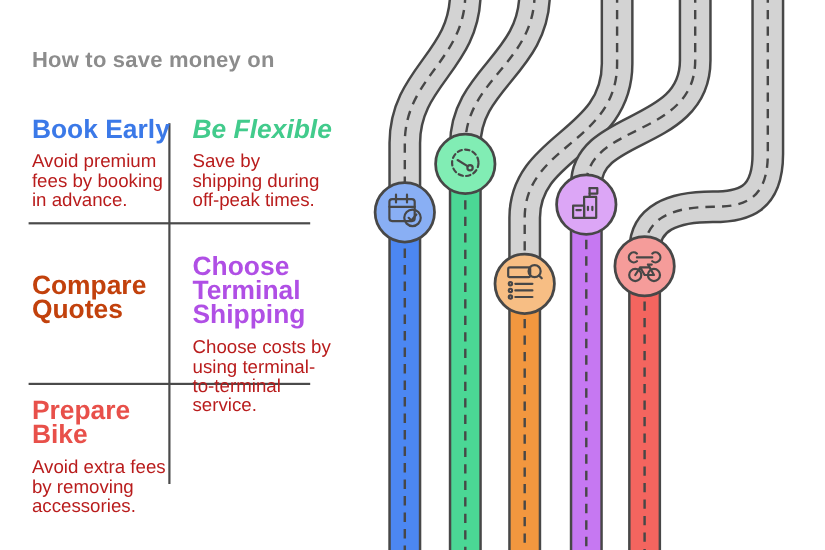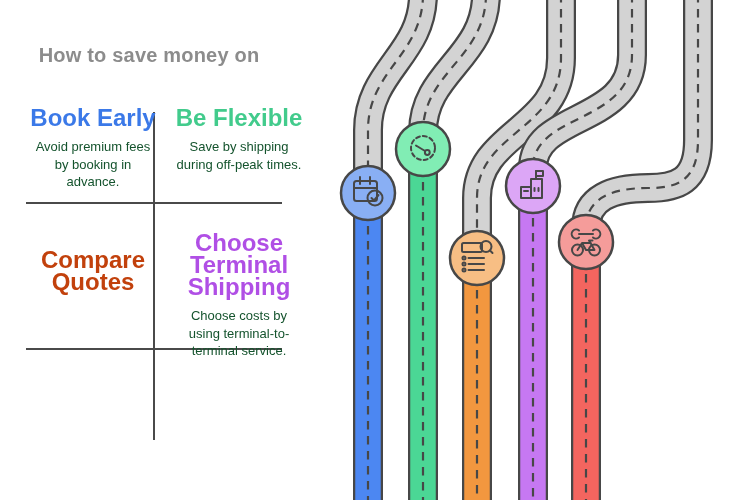--- a/index.html
+++ b/index.html
@@ -1,38 +1,38 @@
 <!DOCTYPE html>
 <html><head>
 <meta charset="utf-8">
 <style>
   * { margin:0; padding:0; box-sizing:border-box; }
   html,body { background:#fff; }
   .canvas {
     position:relative; width:750px; height:500px; overflow:hidden;
-    background:#fff; font-family:"Liberation Sans", sans-serif;text-align:center;
+    background:#fff; font-family:"Liberation Sans", sans-serif;
   }
   
   .title {
     position:absolute; left:29px; top:42px; width:240px;
     font-size:20px; line-height:26px; font-weight:bold; letter-spacing:.2px;
   }
   .title span { display:block; }
   .vline { position:absolute; left:153px; top:112px; width:2px; height:328px; }
   .hline { position:absolute; left:26px; width:256px; height:2px; }
   .hline.h1 { top:202px; }
   .hline.h2 { top:348px; }
   .cell { position:absolute; width:128px; }
   .cell.c1 { left:29px;  top:107px; }
   .cell.c2 { left:175px; top:107px; }
   .cell.c3 { left:29px;  top:217px; }
   .cell.c4 { left:175px; top:232px; }
   .cell.c5 { left:29px;  top:363px; }
   .cell h2 { font-size:24px; line-height:22px; font-weight:bold; margin-bottom:9px; }
-  .cell p  { font-size:13px; line-height:17.5px; color:#14532d; }
+  .cell p  { font-size:17px; line-height:17.5px; color:#b91c1c; }
   
   svg.roads { position:absolute; left:0; top:0; }
   .rb { fill:none; stroke:#474747; stroke-width:30; }
   .rf { fill:none; stroke-width:25.5; }
   .rd { fill:none; stroke:#474747; stroke-width:2.2; stroke-dasharray:8.5 6.5; }
   .badge { stroke:#474747; stroke-width:2.5; }
   .ic { fill:none; stroke:#474747; stroke-width:2; stroke-linecap:round; stroke-linejoin:round; }
   .ic.accent { stroke-width:2; }
   .icd { stroke-dasharray:4 3; }
 </style>
@@ -173,27 +173,31 @@
   <div class="vline" style="background: rgb(74, 74, 74);"></div>
   <div class="hline h1" style="background: rgb(74, 74, 74);"></div>
   <div class="hline h2" style="background: rgb(74, 74, 74);"></div>
 
   <div class="cell c1">
     <h2 style="color: rgb(59, 121, 232);">Book Early</h2>
     <p>Avoid premium fees by booking in advance.</p>
   </div>
 
   <div class="cell c2">
-    <h2 style="color: rgb(66, 203, 140);">Be Flexible</h2>
+    <h2 style="color: rgb(66, 203, 140); font-style: italic;">Be Flexible</h2>
     <p>Save by shipping during off-peak times.</p>
   </div>
 
   <div class="cell c3">
     <h2 style="color: #c2410c; margin-top: 32px;">Compare Quotes</h2>
   </div>
 
   <div class="cell c4">
     <h2 style="color: rgb(176, 79, 229);">Choose Terminal Shipping</h2>
     <p>Choose costs by using terminal-to-terminal service.</p>
   </div>
 
+  <div class="cell c5">
+    <h2 style="color: rgb(232, 80, 74);">Prepare Bike</h2>
+    <p>Avoid extra fees by removing accessories.</p>
+  </div>
 
 </div>
 
 </body></html>

